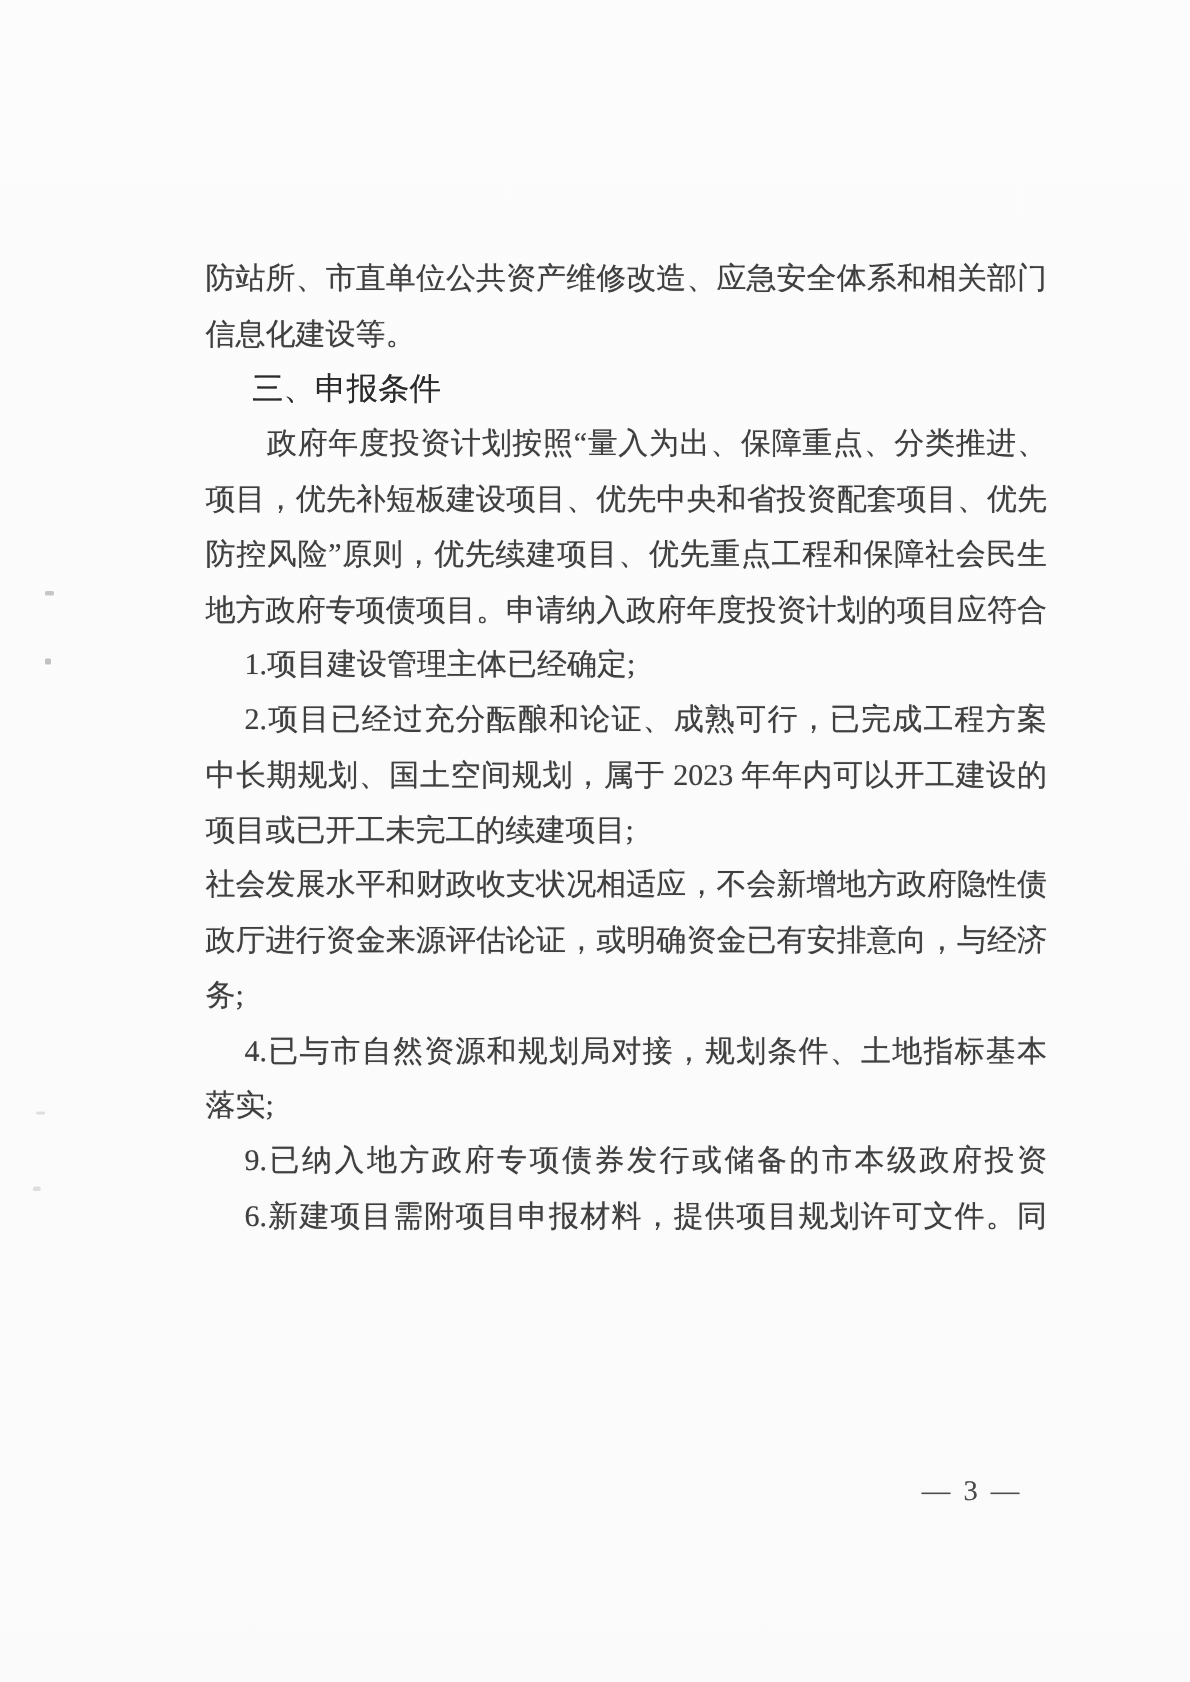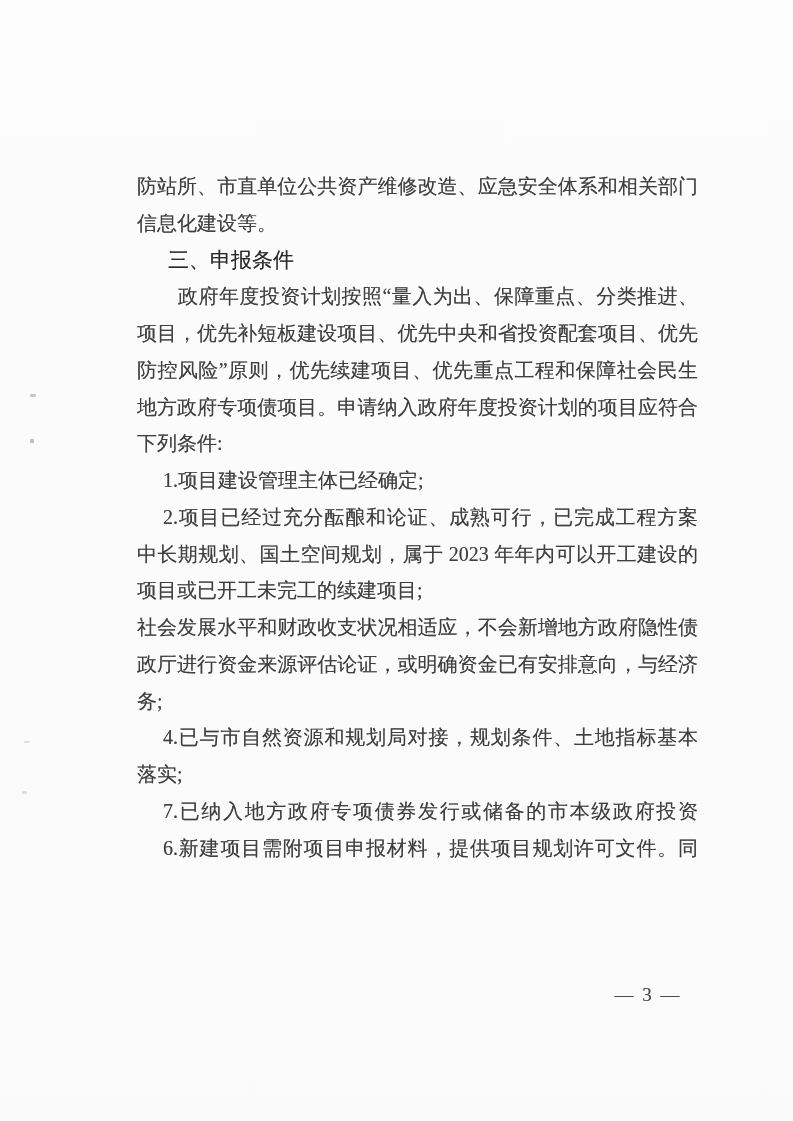--- a/index.html
+++ b/index.html
@@ -79,31 +79,30 @@
 <div class="page">
 
   <div class="textblock">
     <div class="line j">防站所、市直单位公共资产维修改造、应急安全体系和相关部门</div>
     <div class="line">信息化建设等。</div>
     <div class="line heading">三、申报条件</div>
     <div class="line j indent41">政府年度投资计划按照“量入为出、保障重点、分类推进、</div>
     <div class="line j">项目，优先补短板建设项目、优先中央和省投资配套项目、优先</div>
     <div class="line j">防控风险”原则，优先续建项目、优先重点工程和保障社会民生</div>
     <div class="line j">地方政府专项债项目。申请纳入政府年度投资计划的项目应符合</div>
-    <div class="line">下列条件:</div>
     <div class="line indent26">1.项目建设管理主体已经确定;</div>
     <div class="line j indent26">2.项目已经过充分酝酿和论证、成熟可行，已完成工程方案</div>
     <div class="line j">中长期规划、国土空间规划，属于 2023 年年内可以开工建设的</div>
     <div class="line">项目或已开工未完工的续建项目;</div>
     <div class="line j">社会发展水平和财政收支状况相适应，不会新增地方政府隐性债</div>
     <div class="line j">政厅进行资金来源评估论证，或明确资金已有安排意向，与经济</div>
     <div class="line">务;</div>
     <div class="line j indent26">4.已与市自然资源和规划局对接，规划条件、土地指标基本</div>
     <div class="line">落实;</div>
-    <div class="line j indent26">7.已纳入地方政府专项债券发行或储备的市本级政府投资</div>
+    <div class="line j indent26">9.已纳入地方政府专项债券发行或储备的市本级政府投资</div>
     <div class="line j indent26">6.新建项目需附项目申报材料，提供项目规划许可文件。同</div>
   </div>
 
   <div class="page-number">— 3 —</div>
 
   <div class="speckle sp1"></div>
   <div class="speckle sp2"></div>
   <div class="speckle sp3"></div>
   <div class="speckle sp4"></div>
 

